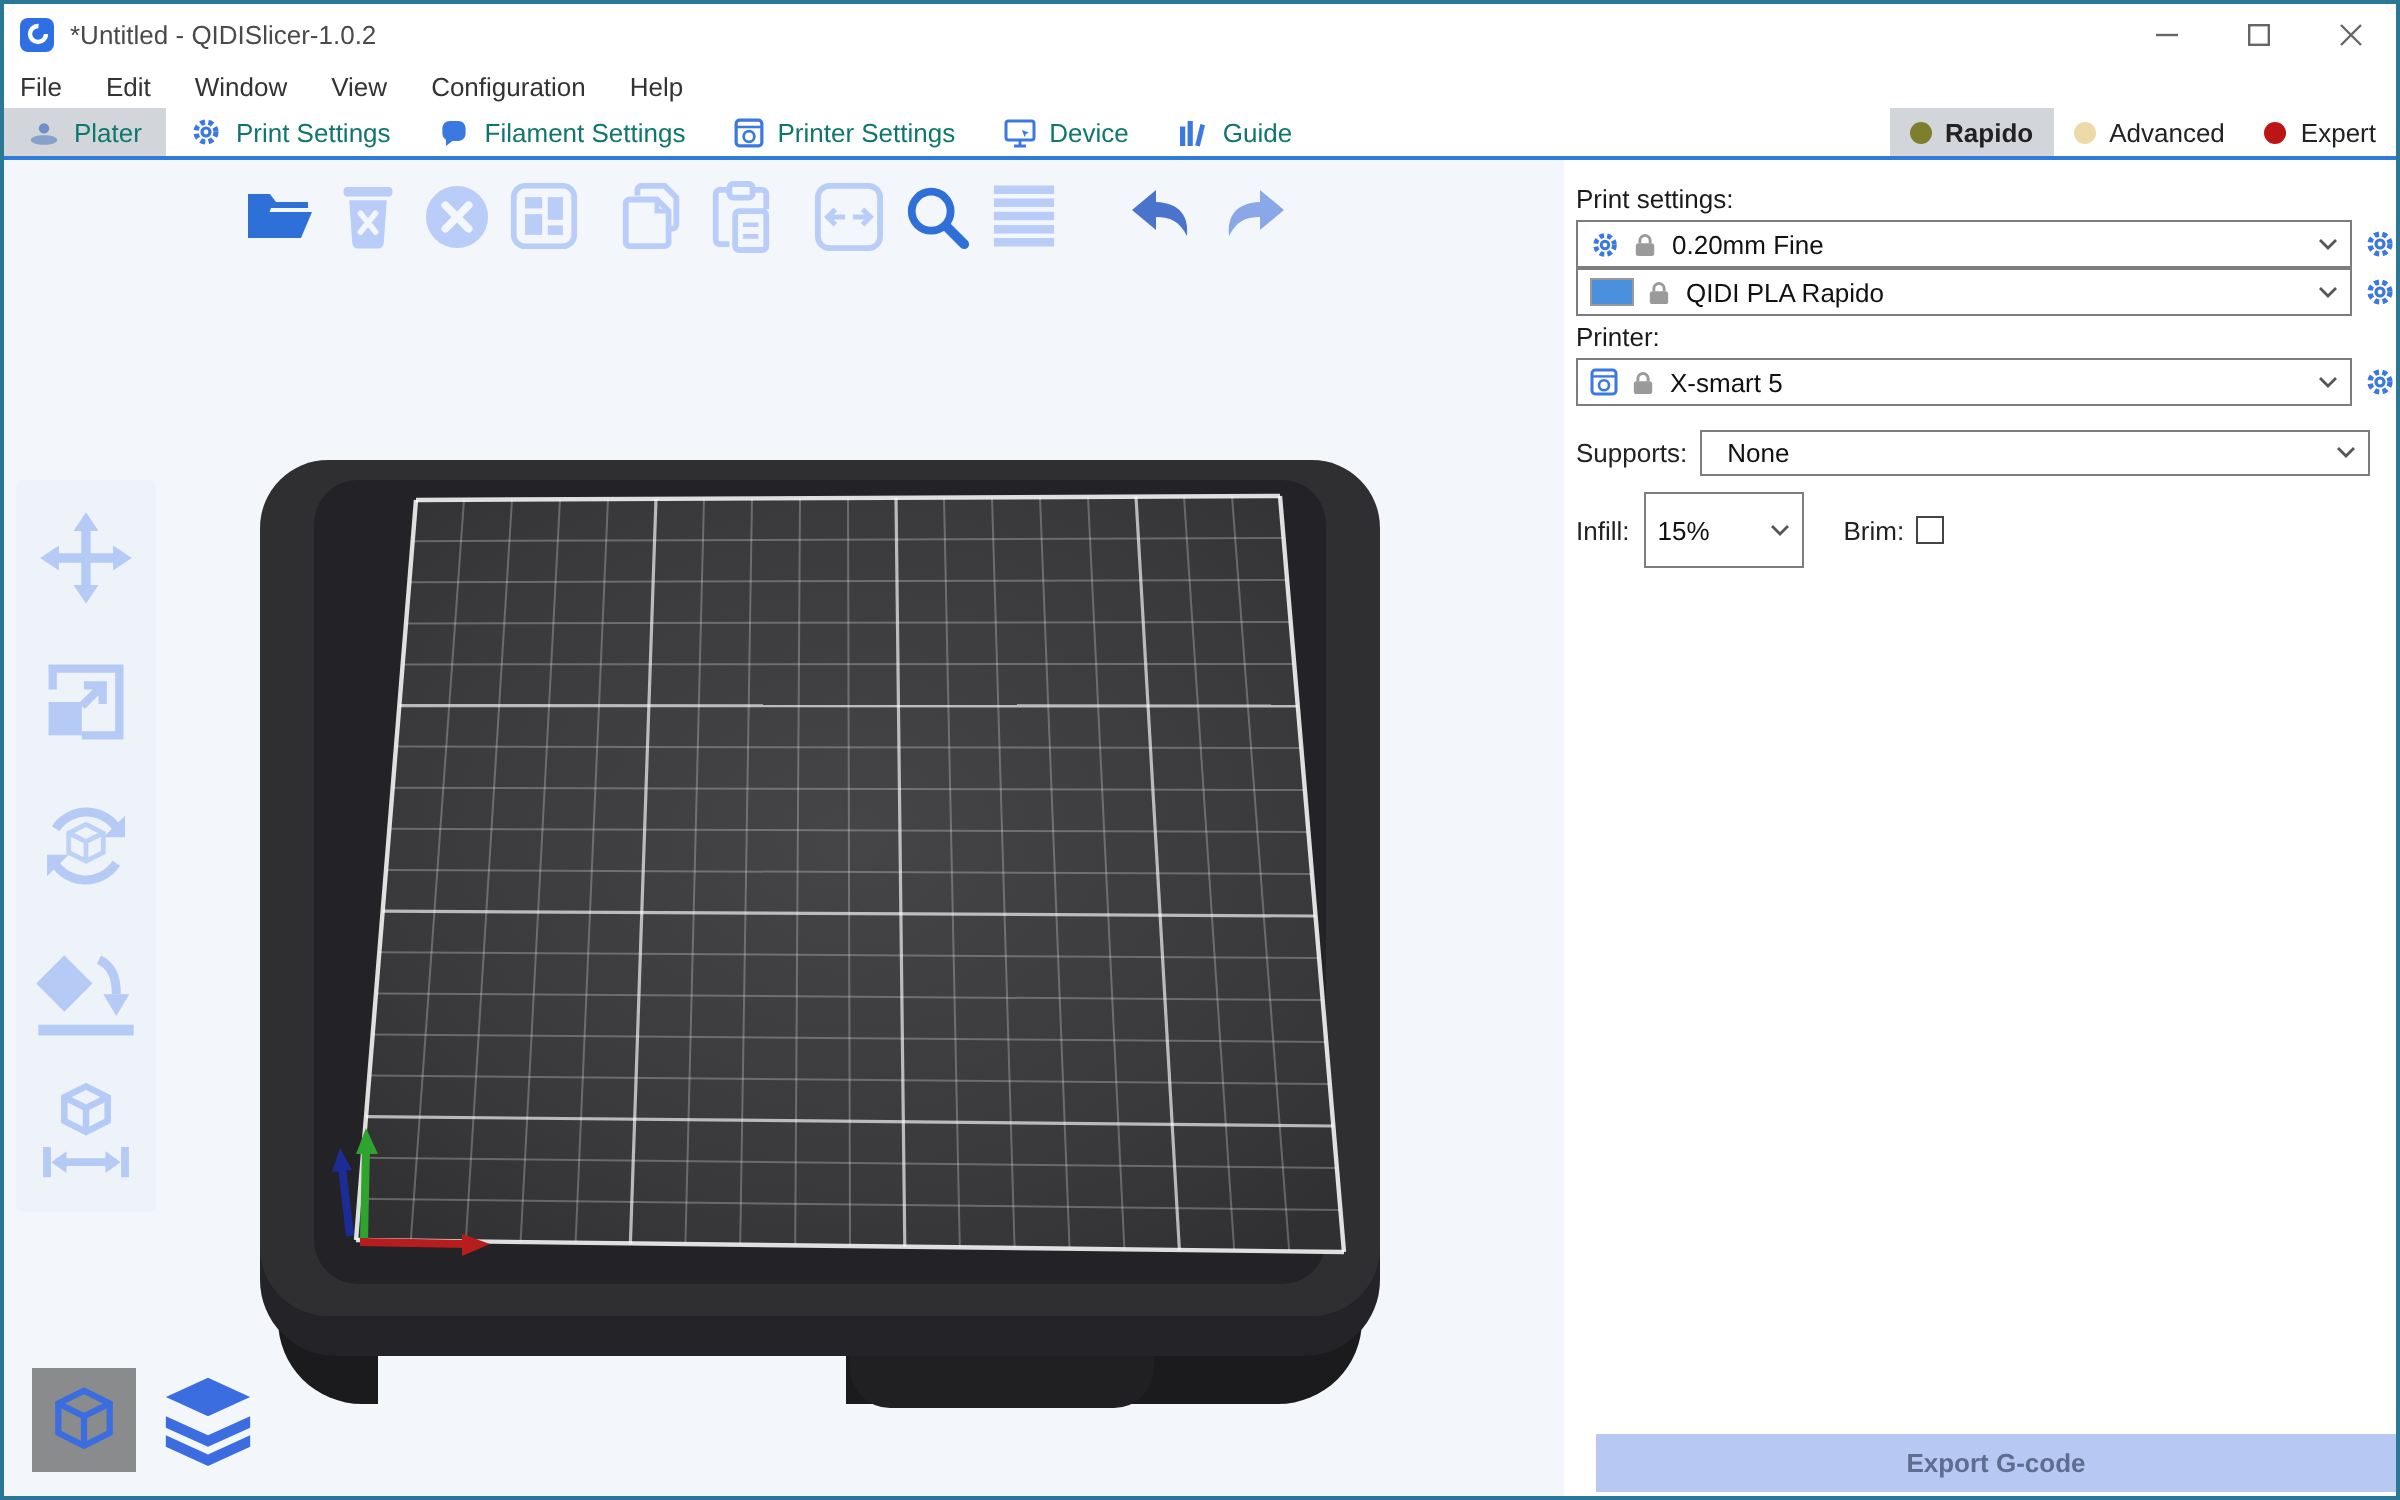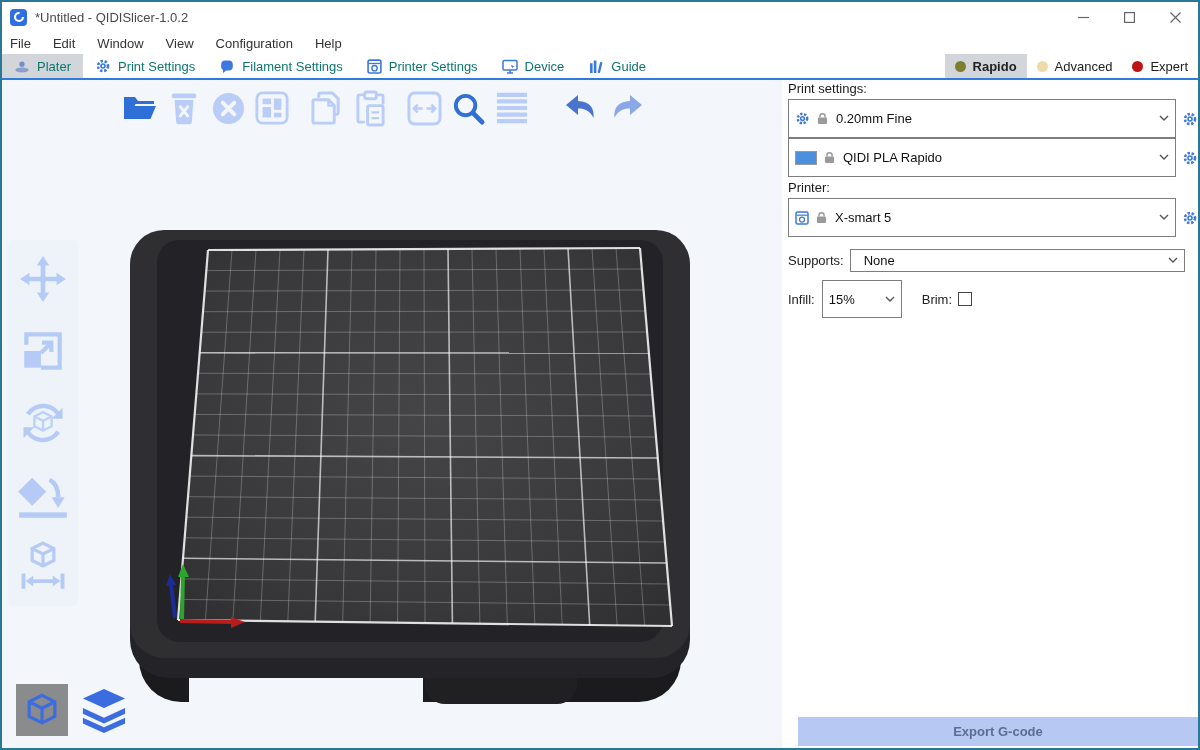--- a/index.html
+++ b/index.html
@@ -52,24 +52,24 @@
   .sbtn { width:56px; height:58px; display:flex; align-items:center; justify-content:center; color:#b5cbf6; }
 
   
   .viewbtns { position:absolute; left:14px; top:604px; display:flex; gap:10px; align-items:center; }
   .vbtn { width:52px; height:52px; display:flex; align-items:center; justify-content:center; }
   .vbtn.selected { background:#8a8b8d; }
 
   .bed-svg { position:absolute; left:123px; top:142px; }
 
   
-  .rpanel { flex:1; background:#fff; position:relative; padding:1px 0 0 6px; }
+  .rpanel { flex:1; background:#fff; position:relative; padding:12px 0 0 6px; }
   .plabel { color:#1a1a1a; margin:3px 0 3px 0; }
   .preset-row { display:flex; align-items:center; }
-  .dropdown { height:39px; border:1px solid #7d7d7d; background:#fff; display:flex; align-items:center; padding:0 6px; }
+  .dropdown { height:24px; border:1px solid #7d7d7d; background:#fff; display:flex; align-items:center; padding:0 6px; }
   .dd-main { width:388px; }
   .dd-text { margin-left:8px; color:#111; white-space:nowrap; overflow:hidden; flex:1; }
   .chev { margin-left:auto; color:#555; display:flex; }
   .gearbtn { margin-left:6px; color:#3b78e0; display:flex; }
   .swatch { width:22px; height:14px; background:#4a90dc; border:1px solid #9a9a9a; }
   .lock { color:#9a9a9a; display:flex; margin-left:7px; }
   .row-supports { display:flex; align-items:center; margin-top:12px; }
   .dd-supports { width:335px; height:23px; margin-left:6px; }
   .row-infill { display:flex; align-items:center; margin-top:8px; }
   .dd-infill { width:80px; height:38px; margin-left:7px; }

